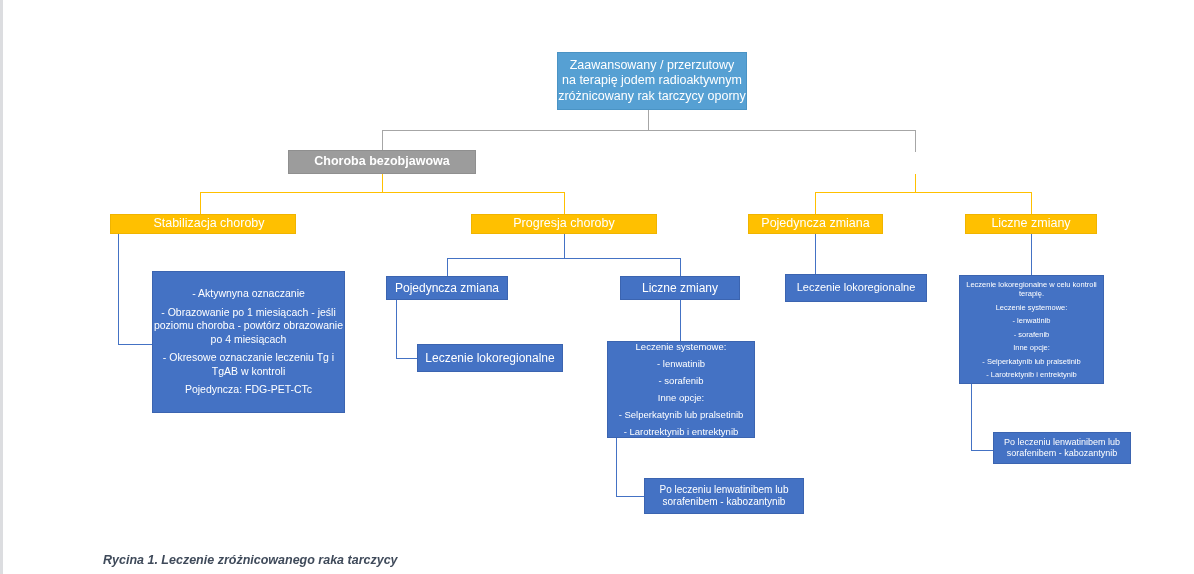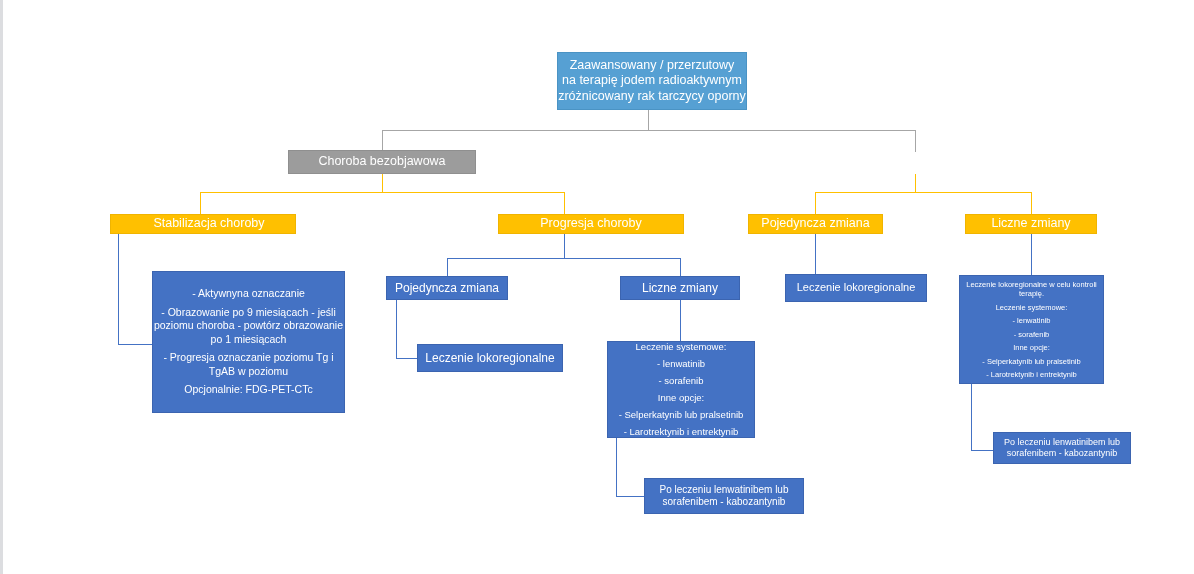--- a/index.html
+++ b/index.html
@@ -32,20 +32,21 @@
     line-height: 1.25;
     z-index: 3;
   }
   .node.blue-light {
     background: #56a0d3;
     border: 1px solid #4a93c4;
   }
   .node.gray {
     background: #9c9c9c;
     border: 1px solid #8f8f8f;
+    font-weight: bold;
   }
   .node.amber {
     background: #ffc000;
     border: 1px solid #f0b400;
   }
   .node.blue {
     background: #4472c4;
     border: 1px solid #3b64b0;
   }
   .node p {
@@ -132,21 +133,21 @@
 
   <div class="node gray" style="left:285px; top:150px; width:188px; height:24px; font-size:12.5px;">
     <span>Choroba bezobjawowa</span>
   </div>
 
 
   <div class="node amber" style="left:107px; top:214px; width:186px; height:20px; font-size:12.5px;padding-left:12px;">
     <span>Stabilizacja choroby</span>
   </div>
 
-  <div class="node amber" style="left:468px; top:214px; width:186px; height:20px; font-size:12.5px;margin-left:27px;">
+  <div class="node amber" style="left:468px; top:214px; width:186px; height:20px; font-size:12.5px;">
     <span>Progresja choroby</span>
   </div>
 
   <div class="node amber" style="left:745px; top:214px; width:135px; height:20px; font-size:12.5px;">
     <span>Pojedyncza zmiana</span>
   </div>
 
   <div class="node amber" style="left:962px; top:214px; width:132px; height:20px; font-size:12.5px;">
     <span>Liczne zmiany</span>
   </div>
@@ -156,28 +157,28 @@
   </div>
 
   <div class="node blue" style="left:617px; top:276px; width:120px; height:24px; font-size:12px;">
     <span>Liczne zmiany</span>
   </div>
 
   <div class="node blue" style="left:149px; top:271px; width:193px; height:142px; font-size:10.5px;">
     <p>
       <span class="ml">- Aktywnyna oznaczanie</span>
       <span class="gap"></span>
-      <span class="ml">- Obrazowanie po 9 miesiącach - jeśli</span>
+      <span class="ml">- Obrazowanie po 1 miesiącach - jeśli</span>
       <span class="ml">poziomu choroba - powtórz obrazowanie</span>
-      <span class="ml">po 1 miesiącach</span>
-      <span class="gap"></span>
-      <span class="ml">- Progresja oznaczanie poziomu Tg i</span>
-      <span class="ml">TgAB w poziomu</span>
-      <span class="gap"></span>
-      <span class="ml">Opcjonalnie: FDG-PET-CTc</span>
+      <span class="ml">po 4 miesiącach</span>
+      <span class="gap"></span>
+      <span class="ml">- Okresowe oznaczanie leczeniu Tg i</span>
+      <span class="ml">TgAB w kontroli</span>
+      <span class="gap"></span>
+      <span class="ml">Pojedyncza: FDG-PET-CTc</span>
     </p>
   </div>
 
   <div class="node blue" style="left:414px; top:344px; width:146px; height:28px; font-size:12px;">
     <span>Leczenie lokoregionalne</span>
   </div>
 
   <div class="node blue" style="left:782px; top:274px; width:142px; height:28px; font-size:11px;">
     <span>Leczenie lokoregionalne</span>
   </div>
@@ -224,14 +225,15 @@
     </p>
   </div>
 
   <div class="node blue" style="left:990px; top:432px; width:138px; height:32px; font-size:9px;">
     <p>
       <span class="ml">Po leczeniu lenwatinibem lub</span>
       <span class="ml">sorafenibem - kabozantynib</span>
     </p>
   </div>
 
+  <div class="caption">Rycina 1. Leczenie zróżnicowanego raka tarczycy</div>
 
 </div>
 
 </body></html>

